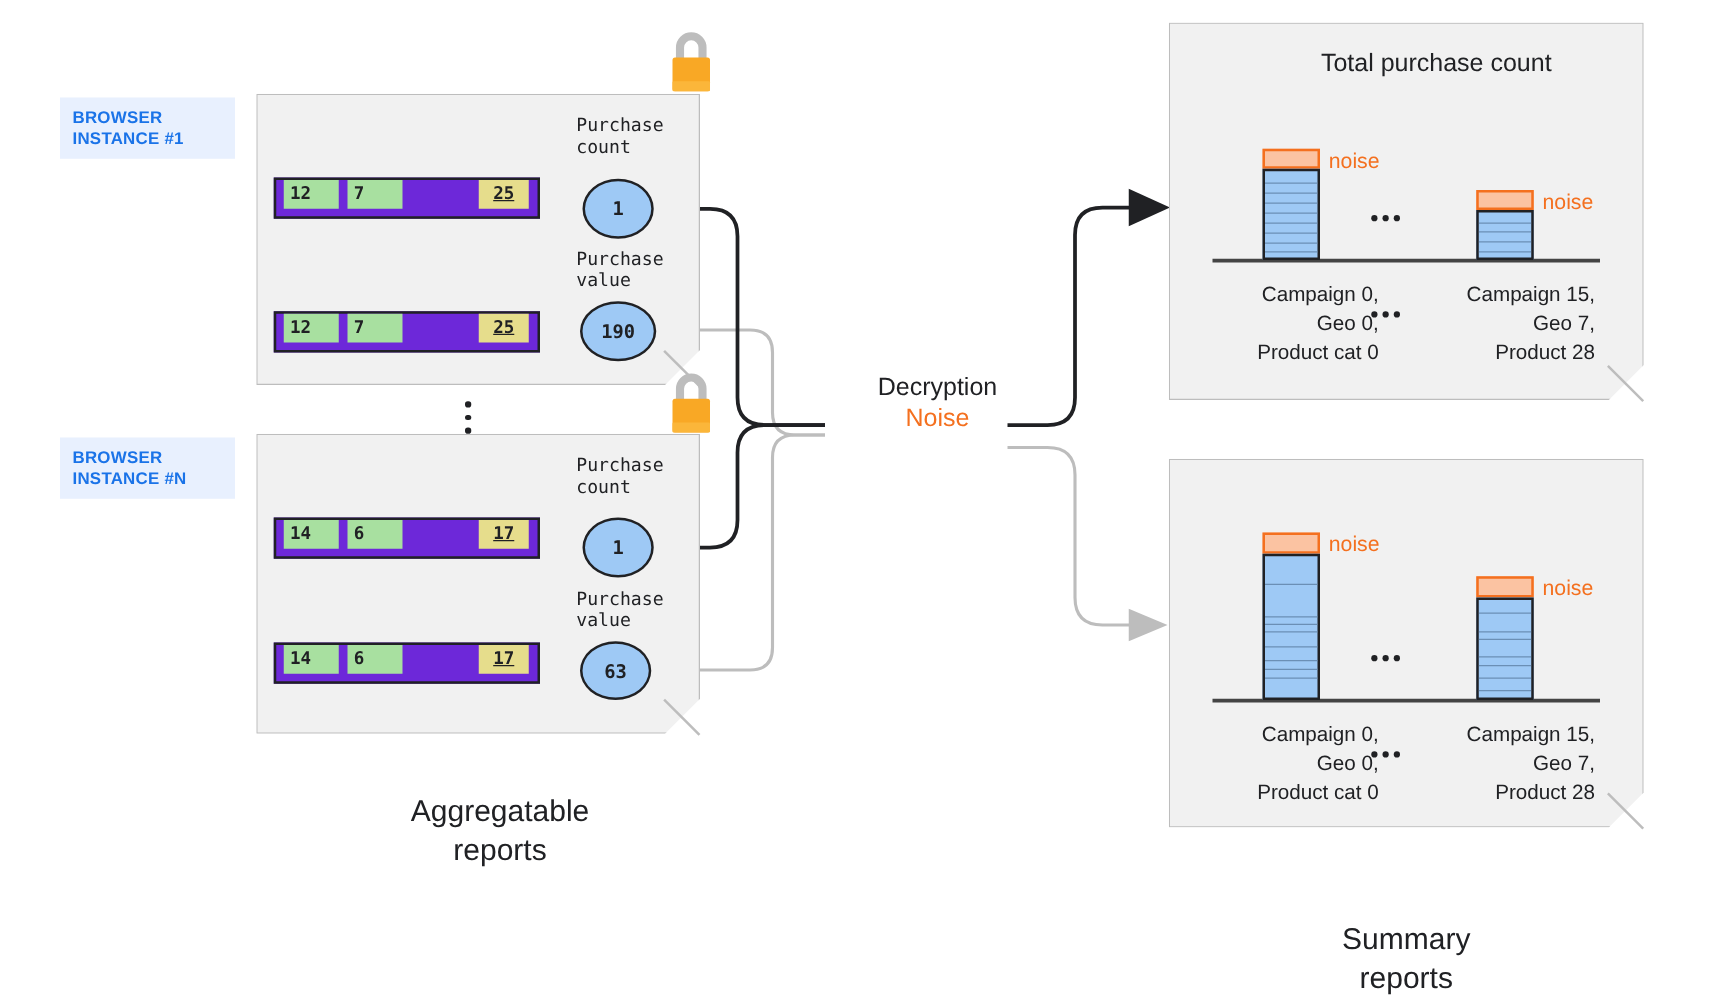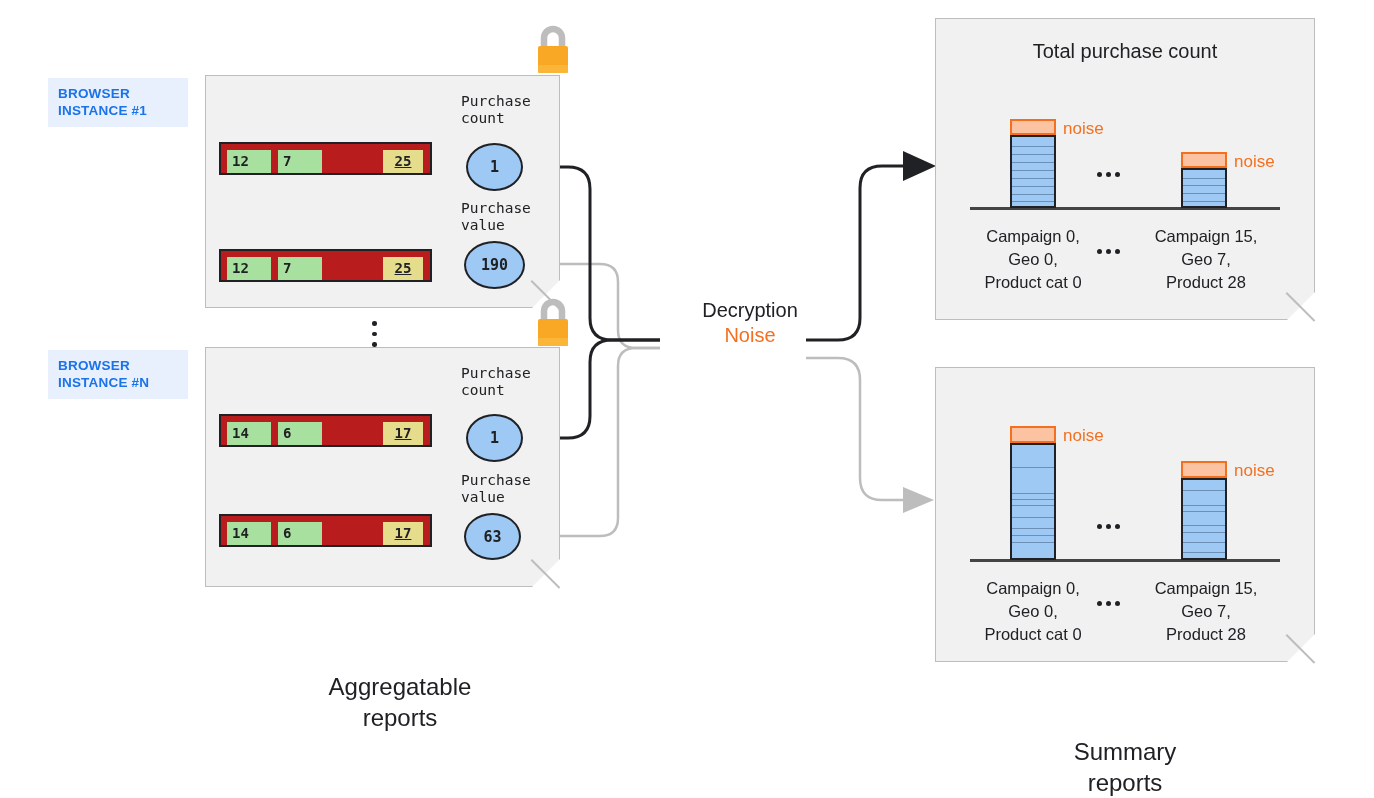--- a/index.html
+++ b/index.html
@@ -47,25 +47,25 @@
   .fold-edge{
     position:absolute;
     width:40px;height:2px;background:#bdbdbd;
     transform-origin:0 0;
     transform:rotate(45deg);
   }
 
   
   .report-row{
     position:absolute;
-    background:#b91c1c;
+    background:#6d28d9;
     border:2.5px solid #202124;
     box-sizing:border-box;
     display:flex;
-    align-items:flex-end;
+    align-items:flex-start;
   }
   .cell{
     font-family:"DejaVu Sans Mono","Liberation Mono",monospace;
     font-size:14px;
     font-weight:bold;
     color:#202124;
     height:23px;
     line-height:23px;
     box-sizing:border-box;
     padding:0 5px;
@@ -143,21 +143,21 @@
     font-size:17px;
     line-height:17px;
   }
   .h-ellipsis{
     position:absolute;
     display:flex;gap:4px;align-items:center;
   }
   .h-ellipsis i{width:5px;height:5px;border-radius:50%;background:#202124;display:block;}
   .cat-label{
     position:absolute;
-    text-align:center;
+    text-align:right;
     font-size:16.5px;
     line-height:23px;
     color:#202124;
     white-space:pre-line;
   }
 
   
   .caption{
     position:absolute;
     text-align:center;
@@ -262,34 +262,34 @@
     <div class="cell key" style="width:44px;margin-left:6px;">14</div>
     <div class="cell key" style="width:44px;margin-left:7px;">6</div>
     <div class="cell blank" style="flex:1;"></div>
     <div class="cell val" style="width:40px;margin-right:7px;"><span>17</span></div>
   </div>
 
   <div class="metric-label" style="left:461px;top:472px;">Purchase
 value</div>
   <div class="bubble" style="left:464px;top:513px;width:57px;height:47px;">63</div>
 
-  <div class="caption" style="left:260px;top:634px;width:280px;margin-top:37px;">Aggregatable
+  <div class="caption" style="left:260px;top:634px;width:280px;">Aggregatable
 reports</div>
 
   <div class="center-label" style="left:620px;top:298px;width:260px;text-align:center;">
     <div>Decryption</div>
     <div class="noise">Noise</div>
   </div>
 
   <div class="abs panel folded" style="left:935px;top:18px;width:380px;height:302px;">
     <div class="panel-bg"></div>
     <div class="fold-edge" style="left:352px;top:274px;"></div>
   </div>
 
-  <div class="chart-title" style="left:935px;top:40px;width:380px;">Total purchase count</div>
+  <div class="chart-title" style="left:935px;top:40px;width:380px;padding-left:24px;">Total purchase count</div>
 
   <div class="baseline" style="left:970px;top:207px;width:310px;"></div>
 
   <div class="noise-cap" style="left:1010px;top:119px;width:46px;height:16px;"></div>
   <div class="bar" style="left:1010px;top:135px;width:46px;height:73px;">
     <div class="seg" style="top:9px;"></div>
       <div class="seg" style="top:17px;"></div>
     <div class="seg" style="top:25px;"></div>
       <div class="seg" style="top:33px;"></div>
     <div class="seg" style="top:41px;"></div>

